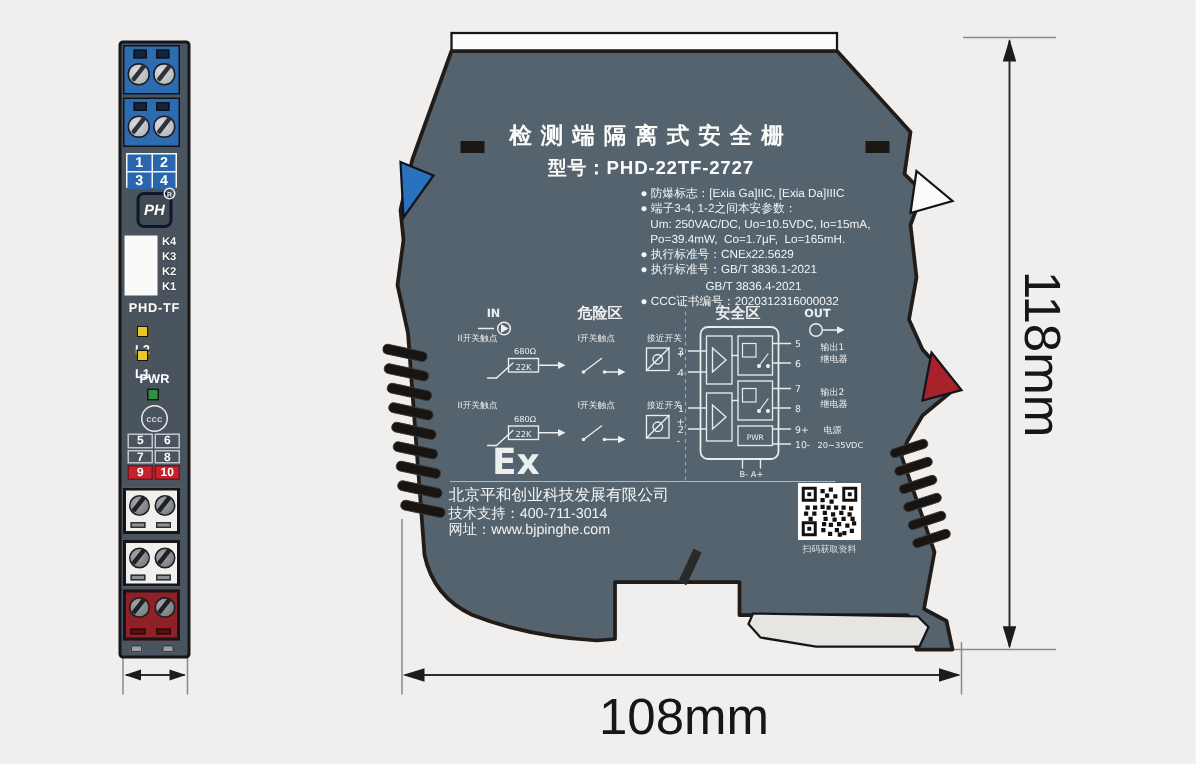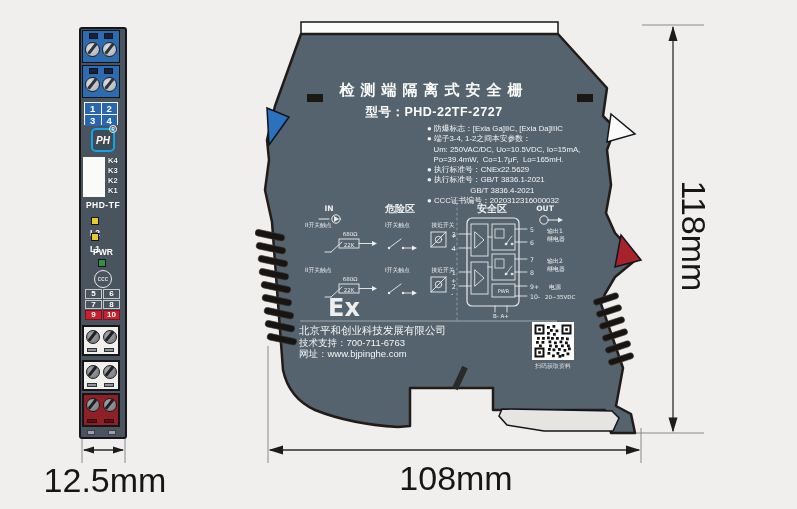--- a/index.html
+++ b/index.html
@@ -22,21 +22,21 @@
          background:radial-gradient(circle at 35% 35%,#d9dcdf,#a9adb3);border:1.5px solid #1c1c20;}
   .screw::after{content:"";position:absolute;left:5px;top:-1px;width:2.5px;height:13px;
                 background:#2f3339;transform:rotate(38deg);border-radius:1px;}
   .screw.dark{width:14px;height:14px;background:radial-gradient(circle at 35% 35%,#a3a7ac,#6f7378);}
   .screw.dark::after{background:#1e2024;height:12px;left:4.5px;}
   .plate{position:absolute;left:5px;top:75px;width:34px;height:23px;display:grid;
          grid-template-columns:1fr 1fr;gap:1px;background:#f4f4f2;border:1px solid #f4f4f2;}
   .pcell{background:#2a66ae;color:#fff;font-size:9.5px;font-weight:bold;display:flex;
          align-items:center;justify-content:center;}
   .logo{position:absolute;left:12px;top:101px;width:24px;height:24px;background:#3f4a54;
-        border:2px solid #0ea5e9;border-radius:5px;color:#fff;font-weight:bold;font-style:italic;
+        border:2px solid #0f172a;border-radius:5px;color:#fff;font-weight:bold;font-style:italic;
         font-size:10px;display:flex;align-items:center;justify-content:center;}
   .reg{position:absolute;right:-4px;top:-5px;width:8px;height:8px;border:1px solid #eef0f1;
        border-radius:50%;font-size:4.5px;font-style:normal;display:flex;align-items:center;justify-content:center;}
   .wlabel{position:absolute;left:4px;top:130px;width:22px;height:40px;background:#fafaf8;}
   .kcol{position:absolute;left:29px;top:129px;width:18px;color:#fff;font-size:7.5px;
         font-weight:bold;line-height:10px;text-shadow:0 0 1px #000;}
   .fmodel{position:absolute;left:0;top:173px;width:100%;text-align:center;color:#fff;
           font-size:8.5px;font-weight:bold;letter-spacing:.5px;}
   .ledrow{position:absolute;left:11px;display:flex;align-items:center;gap:3px;flex-direction:column;}
   .led{width:8px;height:8px;border:1px solid #14161a;}
@@ -369,21 +369,21 @@
     <div>   Um: 250VAC/DC, Uo=10.5VDC, Io=15mA,</div>
     <div>   Po=39.4mW,  Co=1.7μF,  Lo=165mH.</div>
     <div>● 执行标准号：CNEx22.5629</div>
     <div>● 执行标准号：GB/T 3836.1-2021</div>
     <div>                    GB/T 3836.4-2021</div>
     <div>● CCC证书编号：2020312316000032</div>
   </div>
 
   <div class="company">
     <div class="cname">北京平和创业科技发展有限公司</div>
-    <div class="cline">技术支持：700-711-6763</div>
+    <div class="cline">技术支持：400-711-3014</div>
     <div class="cline">网址：www.bjpinghe.com</div>
   </div>
 
   <div class="qr">
     <svg width="38" height="34" viewBox="0 0 38 34">
       <g fill="#111">
         <rect x="0.5" y="0.5" width="10" height="10"></rect>
           <rect x="27.5" y="0.5" width="10" height="10"></rect>
         <rect x="0.5" y="23.5" width="10" height="10"></rect>
       </g>
@@ -403,17 +403,16 @@
                  M20 17.5h2.8v2.8h-2.8z M25.5 16.5h2.8v2.8h-2.8z M31 17.5h2.8v2.8h-2.8z M5 20.5h2.8v2.8h-2.8z
                  M15 20.5h2.8v2.8h-2.8z M21 21h2.8v2.8h-2.8z M27 20.5h2.8v2.8h-2.8z M33 20.5h2.8v2.8h-2.8z
                  M14 24h2.8v2.8h-2.8z M18.5 24.5h2.8v2.8h-2.8z M24 24h2.8v2.8h-2.8z M29.5 25h2.8v2.8h-2.8z
                  M34 23.5h2.8v2.8h-2.8z M13.5 28h2.8v2.8h-2.8z M18 30.5h2.8v2.8h-2.8z M22.5 28h2.8v2.8h-2.8z
                  M27.5 30h2.8v2.8h-2.8z M32.5 28.5h2.8v2.8h-2.8z M24.5 31h2.8v2.8h-2.8z"></path>
       </g>
     </svg>
   </div>
   <div class="qrcap">扫码获取资料</div>
 
-  <div class="dim" style="left:30px;top:461px;width:150px">12.5mm</div>
   <div class="dim" style="left:382px;top:459px;width:148px">108mm</div>
   <div class="dim dimv">118mm</div>
 
 </div>
 
 </body></html>

